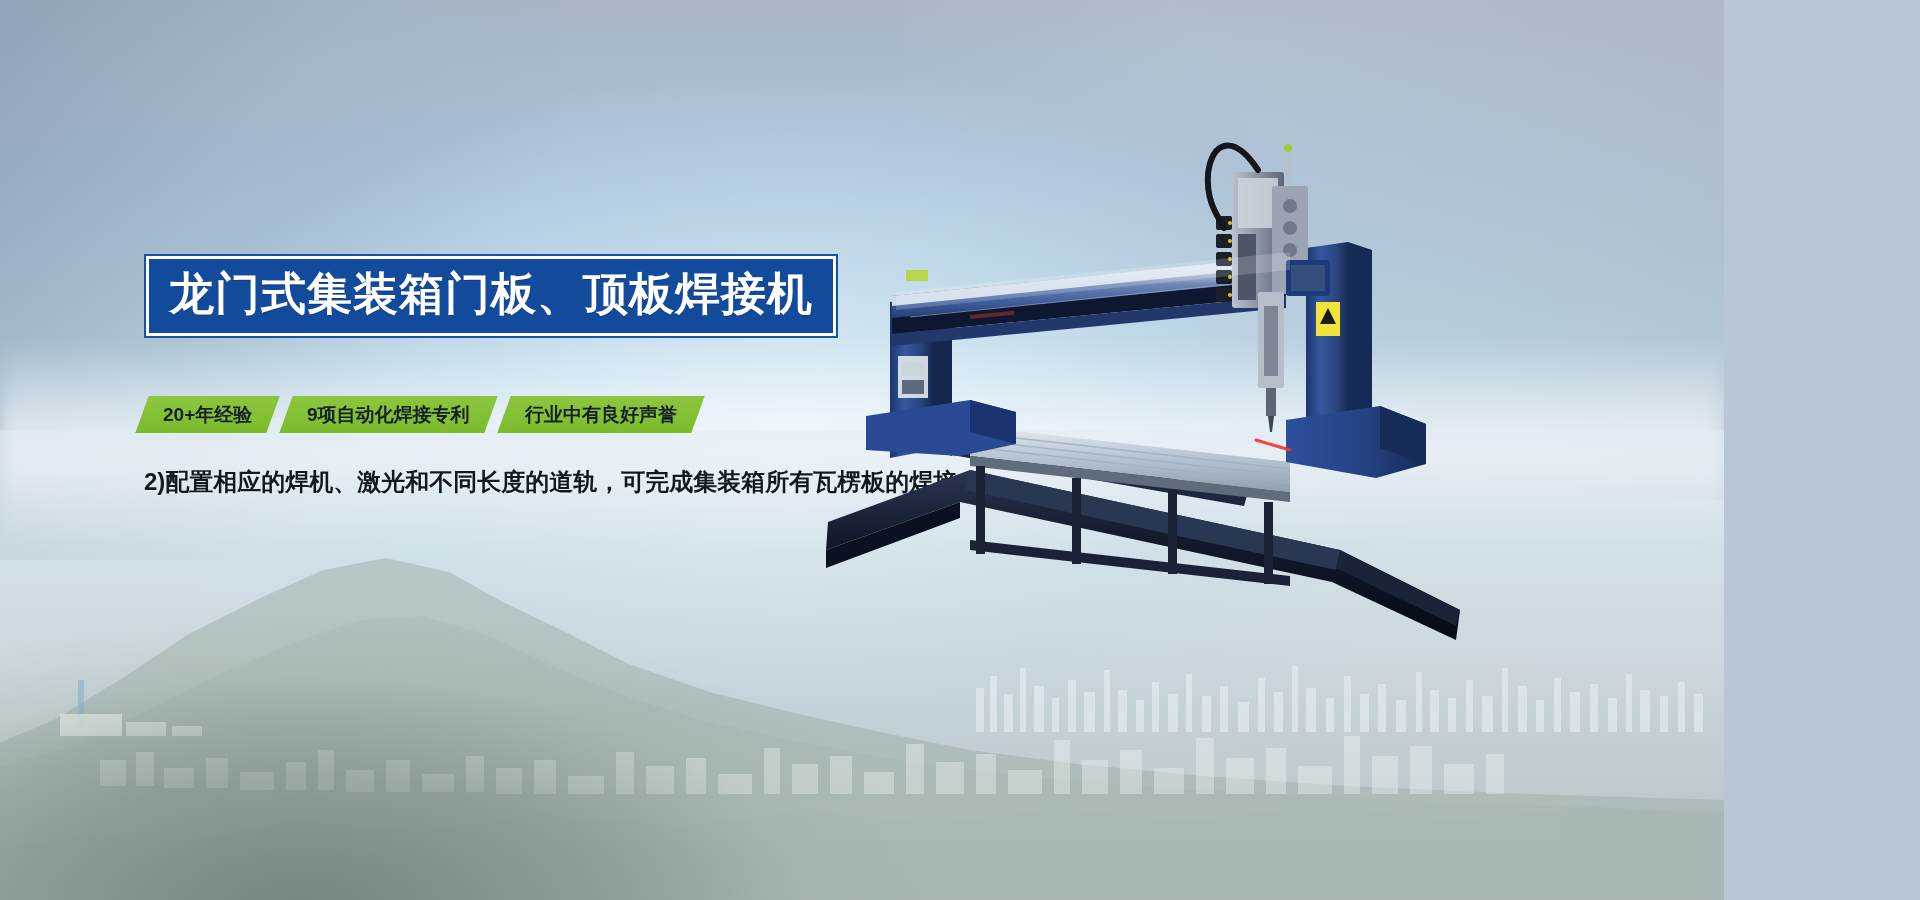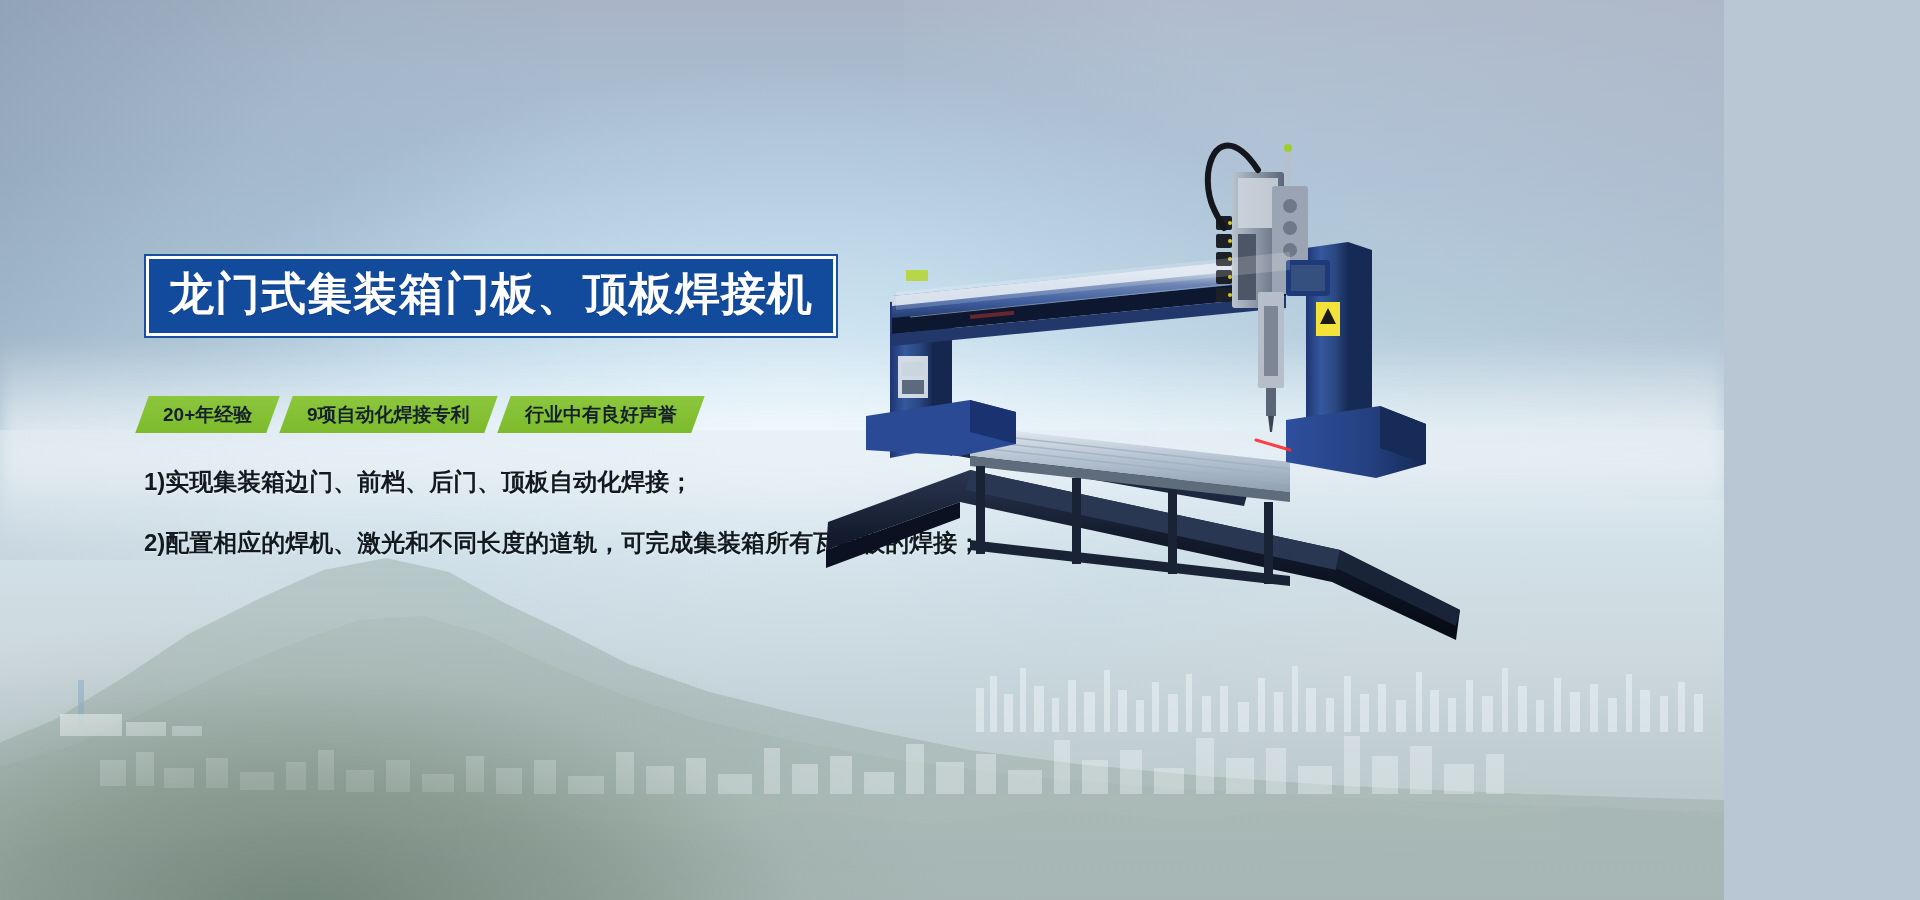--- a/index.html
+++ b/index.html
@@ -250,21 +250,20 @@
       </div>
       <div class="badge">
         <span>9项自动化焊接专利</span>
       </div>
       <div class="badge">
         <span>行业中有良好声誉</span>
       </div>
     </div>
 
     <div class="bullets">
-      <div class="bullet">1)实现集装箱边门、前档、后门、顶板自动化焊接；</div>
       <div class="bullet">2)配置相应的焊机、激光和不同长度的道轨，可完成集装箱所有瓦楞板的焊接；</div>
     </div>
   </div>
 
   <div class="machine">
     <svg width="700" height="560" viewBox="0 0 700 560">
       <defs>
         <linearGradient id="beamG" x1="0" y1="0" x2="0" y2="1">
           <stop offset="0%" stop-color="#8fa6c9"></stop>
           <stop offset="18%" stop-color="#cfd9e8"></stop>

